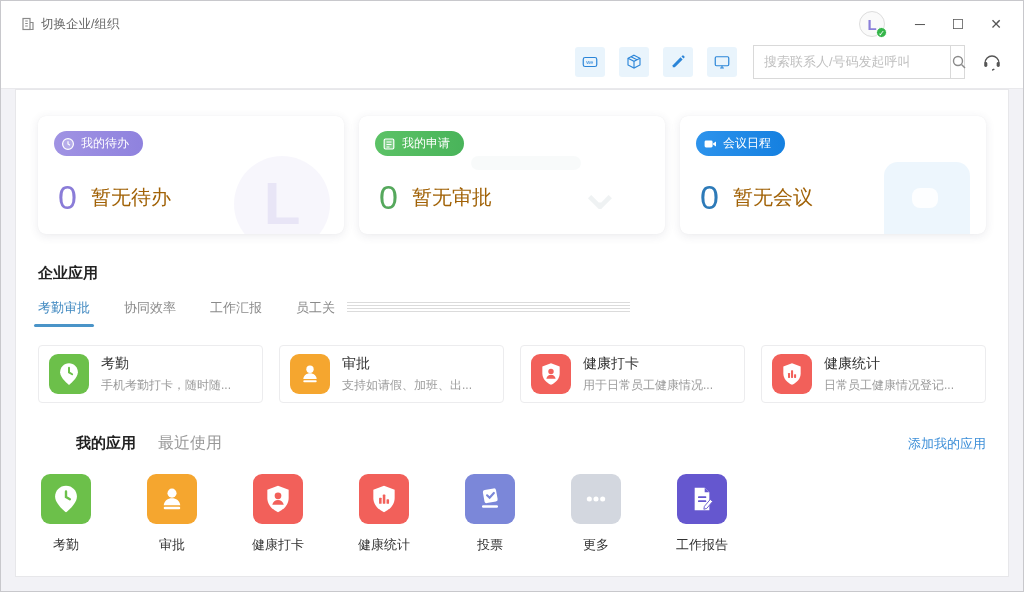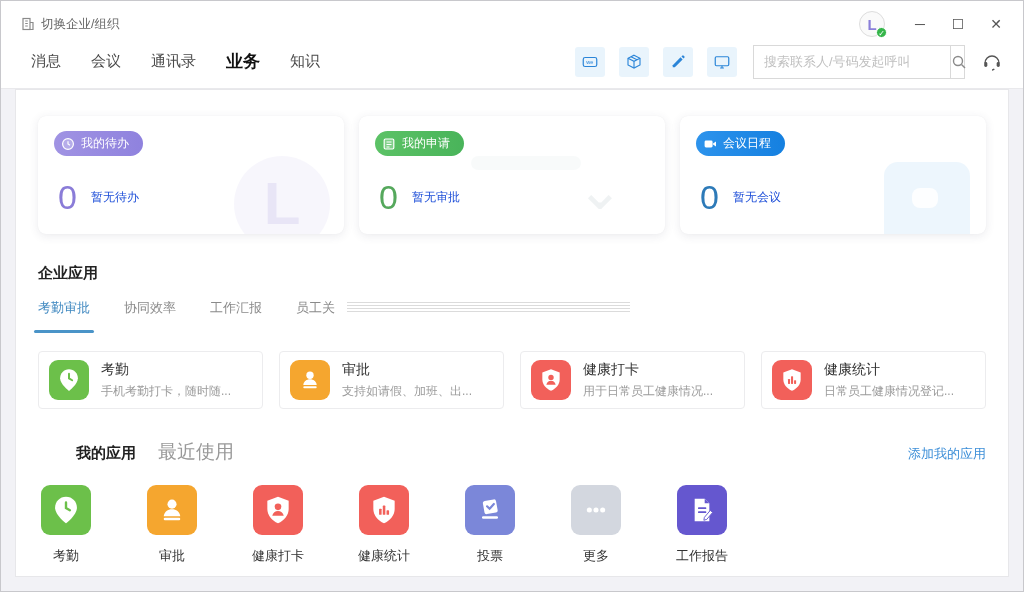--- a/index.html
+++ b/index.html
@@ -42,34 +42,34 @@
               box-shadow:0 2px 10px rgba(60,60,90,.10), 0 0 1px rgba(0,0,0,.06); overflow:hidden; cursor:pointer;}
   .pill { position:absolute; left:16px; top:15px; display:flex; align-items:center; gap:6px; color:#fff; font-size:12px;
           padding:4px 14px 4px 7px; border-radius:999px; }
   .pill svg { width:14px; height:14px; }
   .pill-purple { background:linear-gradient(90deg,#a093e3,#8f82de); }
   .pill-green  { background:linear-gradient(90deg,#5cc266,#49b45a); }
   .pill-blue   { background:linear-gradient(90deg,#2d93ec,#1580e0); }
   .sum-body { position:absolute; left:20px; top:62px; display:flex; align-items:center; gap:14px; }
   .sum-count { font-size:34px; font-weight:400; }
   .count-purple { color:#8a7cd8; } .count-green { color:#55a85c; } .count-blue { color:#2d7ab8; }
-  .sum-empty { font-size:12px; color:#1d4ed8; }
+  .sum-empty { font-size:20px; color:#a16207; }
   .wm { position:absolute; pointer-events:none; }
   .wm-clock { right:14px; bottom:-18px; width:96px; height:96px; border-radius:50%; background:rgba(140,128,216,.07);
               color:rgba(140,128,216,.14); font-size:60px; font-weight:bold; text-align:center; line-height:96px;}
   .wm-chevron { right:30px; bottom:4px; width:70px; height:70px; color:rgba(120,150,160,.12); font-size:56px; line-height:60px; text-align:center;}
   .wm-stripe { right:84px; top:40px; width:110px; height:14px; background:rgba(120,150,160,.05); border-radius:7px;}
   .wm-square { right:16px; bottom:-14px; width:86px; height:86px; border-radius:14px; background:rgba(25,134,230,.08); }
   .wm-square::after { content:""; position:absolute; left:28px; top:26px; width:26px; height:20px; border-radius:8px; background:rgba(255,255,255,.85); }
 
   
   .section-title { font-size:15px; font-weight:bold; color:#222; }
   .ent-header { margin-top:30px; }
   .ent-tabs { display:flex; align-items:flex-end; margin-top:16px; gap:34px; position:relative; }
-  .ent-tab { font-size:13px; color:#8a8a8a; padding-bottom:16px; cursor:pointer; position:relative; }
+  .ent-tab { font-size:13px; color:#8a8a8a; padding-bottom:10px; cursor:pointer; position:relative; }
   .ent-tab.active { color:#3f88c0; }
   .ent-tab.active::after { content:""; position:absolute; left:-4px; right:-4px; bottom:0; height:3px; border-radius:2px; background:#4a94c8; }
   .glitch-lines { align-self:flex-start; margin-top:3px; margin-left:-22px; width:283px; height:11px;
                   background:repeating-linear-gradient(to bottom,#d7d7d7 0 1px,transparent 1px 3px); opacity:.9; }
   .ent-cards { display:grid; grid-template-columns:repeat(4,1fr); gap:16px; margin-top:18px; }
   .ent-card { display:flex; align-items:center; border:1px solid #ececee; border-radius:4px; height:58px; padding:0 10px; background:#fff; cursor:pointer; overflow:hidden;}
   .app-tile { flex:0 0 auto; border-radius:9px; display:flex; align-items:center; justify-content:center; }
   .tile-40 { width:40px; height:40px; } .tile-40 svg { width:26px; height:26px; }
   .tile-50 { width:50px; height:50px; } .tile-50 svg { width:32px; height:32px; }
   .c-green  { background:#6cc04a; color:#6cc04a; }
@@ -77,21 +77,21 @@
   .c-red    { background:#f2605a; color:#f2605a; }
   .c-blue   { background:#7b87d9; color:#7b87d9; }
   .c-purple { background:#6557cf; color:#6557cf; }
   .c-gray   { background:#d3d7df; color:#d3d7df; }
   .ent-info { margin-left:12px; min-width:0; }
   .ent-name { font-size:14px; color:#333; }
   .ent-desc { font-size:12px; color:#9b9b9b; margin-top:4px; white-space:nowrap; overflow:hidden; }
 
   
   .my-header { display:flex; align-items:baseline; margin-top:30px;margin-left:38px; }
-  .my-sub { font-size:19px; color:#999; margin-left:22px; }
+  .my-sub { font-size:16px; color:#999; margin-left:22px; }
   .add-link { margin-left:auto; font-size:13px; color:#3d8fd8; cursor:pointer; }
   .my-grid { display:flex; margin-top:20px; gap:50px; }
   .my-item { display:flex; flex-direction:column; align-items:center; gap:12px; width:56px; cursor:pointer; }
   .my-label { font-size:13px; color:#333; white-space:nowrap; }
 </style>
 </head>
 <body>
 
 <div class="window">
 
@@ -108,27 +108,20 @@
         <span>L</span>
         <span class="avatar-badge">✓</span>
       </div>
       <div class="winbtn">─</div>
       <div class="winbtn">☐</div>
       <div class="winbtn">✕</div>
     </div>
   </div>
 
   <div class="navbar">
-    <div class="nav-tabs">
-      <span class="nav-tab">消息</span>
-      <span class="nav-tab">会议</span>
-      <span class="nav-tab">通讯录</span>
-      <span class="nav-tab active">业务</span>
-      <span class="nav-tab">知识</span>
-    </div>
     <div class="nav-right">
       <div class="tool-btn">
         <svg viewBox="0 0 24 24" fill="none" stroke="currentColor" stroke-width="1.6">
           <rect x="3" y="6" width="18" height="12" rx="2.5"></rect>
             <text x="7" y="15" font-size="7.5" stroke="none" fill="currentColor">we</text>
         </svg>
       </div>
       <div class="tool-btn">
         <svg viewBox="0 0 24 24" fill="none" stroke="currentColor" stroke-width="1.5">
           <path d="M12 3l8 4v9l-8 4-8-4V7z"></path>

